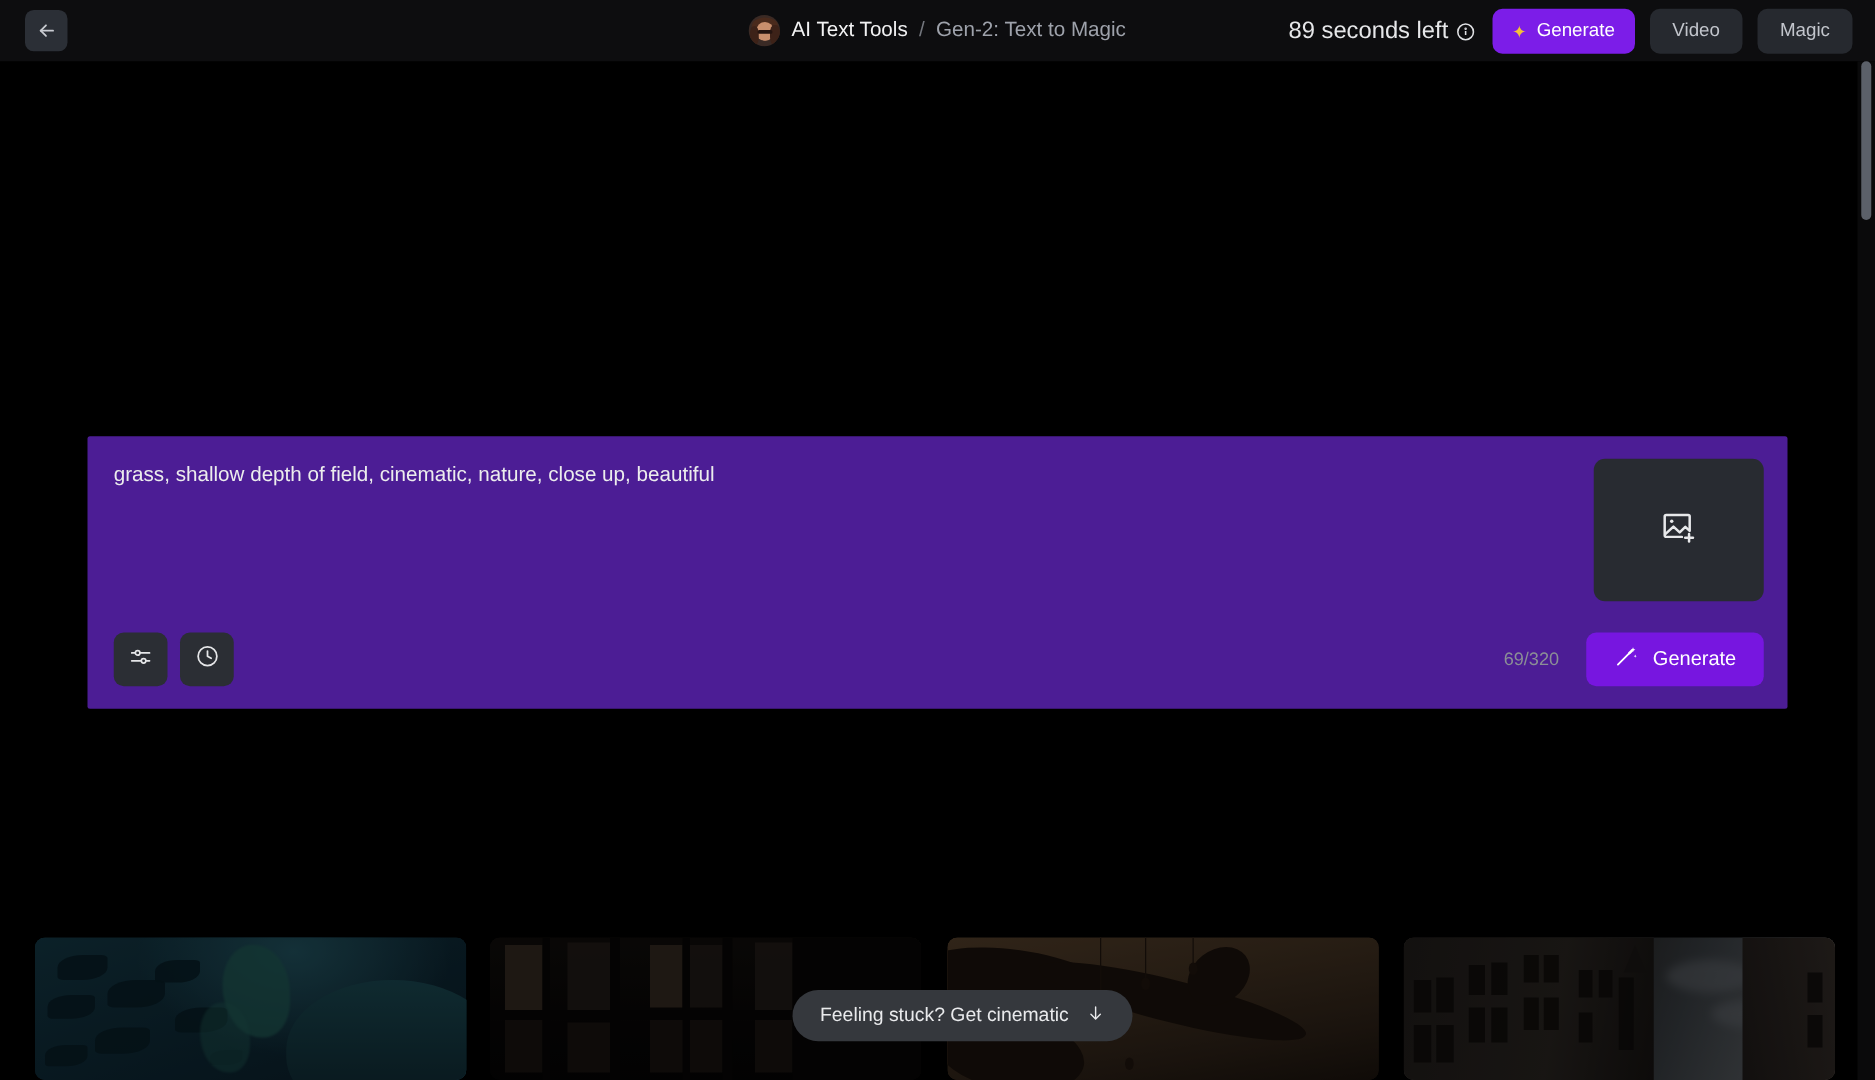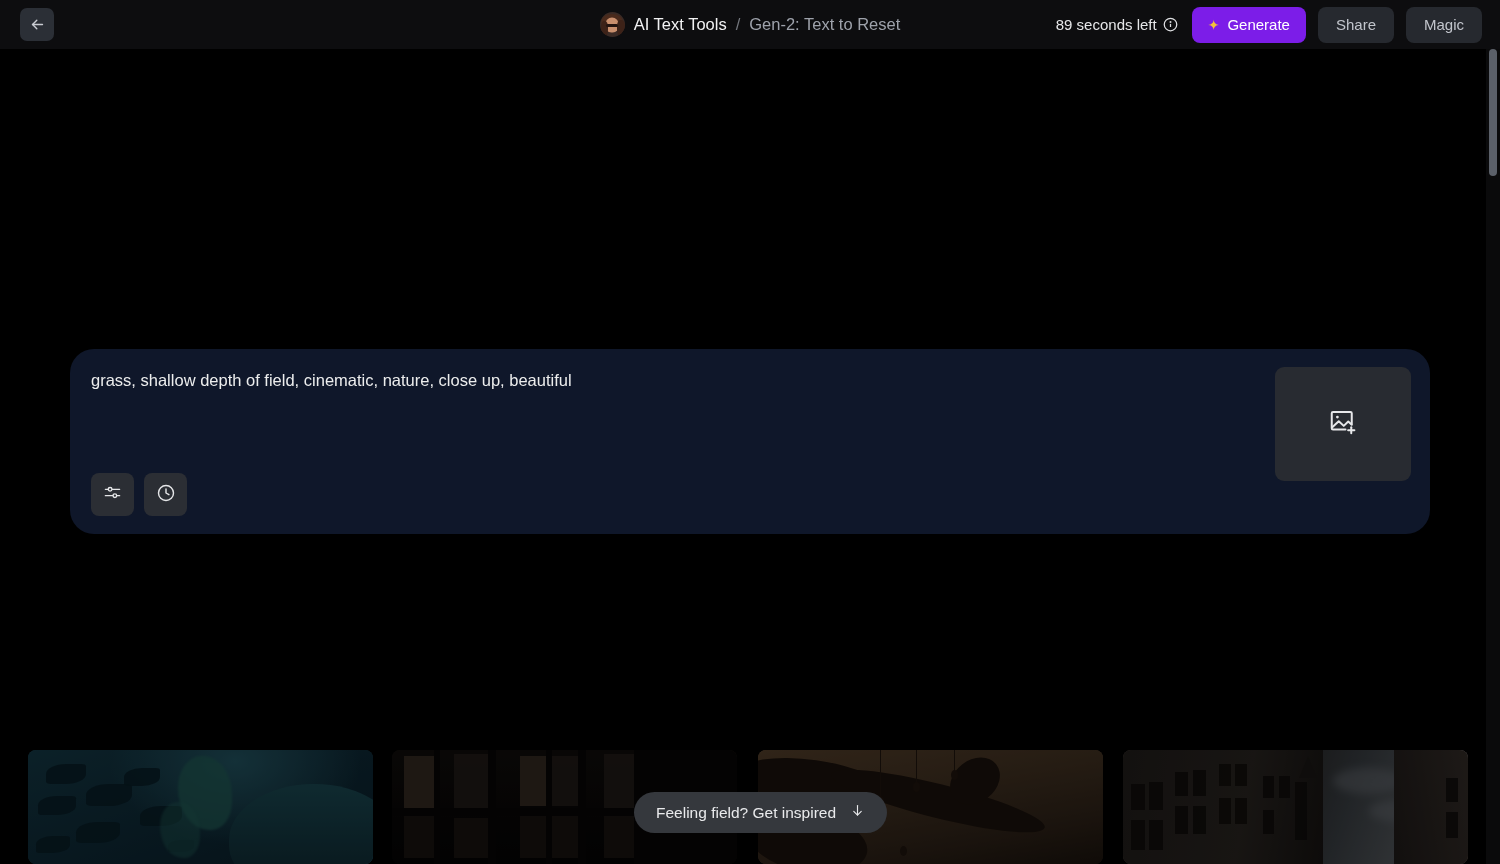--- a/index.html
+++ b/index.html
@@ -143,21 +143,21 @@
     height: 49px;
     display: flex;
     align-items: center;
     gap: 12px;
   }
 
   .seconds-left {
     display: flex;
     align-items: center;
     gap: 6px;
-    font-size: 15px;
+    font-size: 19px;
     color: #e6e7e9;
     margin-right: 2px;
   }
   .info-icon {
     width: 15px;
     height: 15px;
     display: block;
   }
 
   .btn-upgrade {
@@ -200,23 +200,23 @@
     background: #000000;
     overflow: hidden;
   }
 
   
   .prompt-card {
     position: absolute;
     left: 70px;
     top: 300px;
     width: 1360px;
-    height: 185px;
-    background: #0f172a;
-    border-radius: 24px;
+    height: 218px;
+    background: #4c1d95;
+    border-radius: 2px;
     z-index: 5;
   }
 
   .prompt-text {
     position: absolute;
     left: 21px;
     top: 20px;
     width: 1170px;
     font-size: 16.5px;
     line-height: 1.45;
@@ -479,42 +479,42 @@
     <div class="header-center">
       <div class="avatar">
         <div class="hair"></div>
         <div class="face"></div>
         <div class="hair2"></div>
         <div class="hair3"></div>
         <div class="eyes"></div>
       </div>
       <span class="brand-title">AI Text Tools</span>
       <span class="breadcrumb-sep">/</span>
-      <span class="breadcrumb-current">Gen-2: Text to Reset</span>
+      <span class="breadcrumb-current">Gen-2: Text to Magic</span>
     </div>
 
     <div class="header-right">
       <div class="seconds-left">
         <span>89 seconds left</span>
         <span class="info-icon">
           <svg width="15" height="15" viewBox="0 0 24 24" fill="none" stroke="#dfe0e3" stroke-width="2">
             <circle cx="12" cy="12" r="10"></circle>
               <line x1="12" y1="16" x2="12" y2="11"></line>
               <circle cx="12" cy="8" r="0.6" fill="#dfe0e3"></circle>
           </svg>
         </span>
       </div>
 
       <button class="btn-upgrade">
         <span class="sparkle">✦</span>
         <span>Generate</span>
       </button>
 
       <button class="btn-ghost">
-        <span>Share</span>
+        <span>Video</span>
       </button>
 
       <button class="btn-ghost">
         <span>Magic</span>
       </button>
     </div>
   </div>
 
   <div class="canvas">
 
@@ -548,20 +548,34 @@
         <div class="tool-btn">
           <span>
             <svg width="20" height="20" viewBox="0 0 24 24" fill="none" stroke="#e5e6e8" stroke-width="1.7" stroke-linecap="round" stroke-linejoin="round">
               <circle cx="12" cy="12" r="9"></circle>
                 <polyline points="12 7 12 12 15.5 14"></polyline>
             </svg>
           </span>
         </div>
       </div>
 
+      <div class="card-right">
+        <span class="char-count">69/320</span>
+        <button class="btn-generate">
+          <span>
+            <svg width="20" height="20" viewBox="0 0 24 24" fill="none" stroke="#ffffff" stroke-width="1.8" stroke-linecap="round" stroke-linejoin="round">
+              <line x1="4" y1="20" x2="15" y2="9"></line>
+              <path d="M15 9l2.2-2.2" stroke-width="2.6"></path>
+              <path d="M18.5 3.4l.7 1.6 1.6.7-1.6.7-.7 1.6-.7-1.6-1.6-.7 1.6-.7z" fill="#ffffff" stroke="none"></path>
+              <path d="M20.6 10.4l.45 1.05 1.05.45-1.05.45-.45 1.05-.45-1.05-1.05-.45 1.05-.45z" fill="#ffffff" stroke="none"></path>
+            </svg>
+          </span>
+          <span>Generate</span>
+        </button>
+      </div>
     </div>
 
     <div class="thumb-strip">
 
       <div class="thumb thumb-1">
         <div class="t1-bg"></div>
         <div class="fish" style="left:18px;top:14px;width:40px;height:20px;"></div>
         <div class="fish" style="left:58px;top:34px;width:46px;height:22px;"></div>
         <div class="fish" style="left:10px;top:46px;width:38px;height:19px;"></div>
         <div class="fish" style="left:48px;top:72px;width:44px;height:21px;"></div>
@@ -634,21 +648,21 @@
         <div class="fwin" style="left:172px;top:32px;width:12px;height:58px;"></div>
         <div class="spire" style="left:176px;top:6px;"></div>
         <div class="facade-r"></div>
         <div class="fwin" style="right:10px;top:28px;width:12px;height:24px;"></div>
         <div class="fwin" style="right:10px;top:62px;width:12px;height:26px;"></div>
         <div class="thumb-dim"></div>
       </div>
     </div>
 
     <div class="inspire-pill">
-      <span class="inspire-label">Feeling field? Get inspired</span>
+      <span class="inspire-label">Feeling stuck? Get cinematic</span>
       <span>
         <svg width="15" height="17" viewBox="0 0 24 24" fill="none" stroke="#e9eaec" stroke-width="1.8" stroke-linecap="round" stroke-linejoin="round">
           <line x1="12" y1="4" x2="12" y2="19"></line>
             <polyline points="6 13.5 12 19.5 18 13.5"></polyline>
         </svg>
       </span>
     </div>
   </div>
 
   <div class="scrollbar-track">

